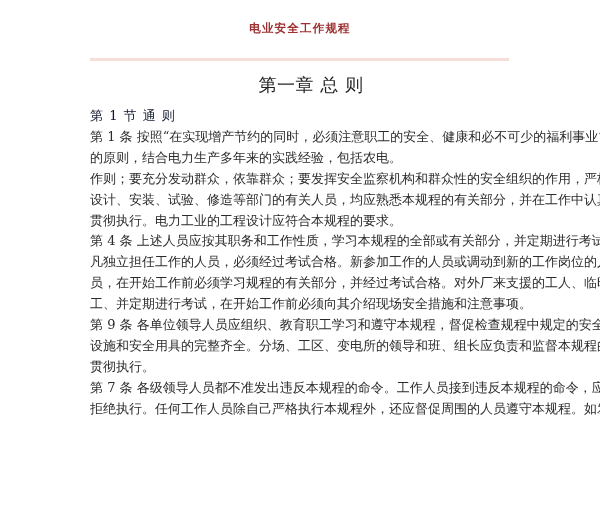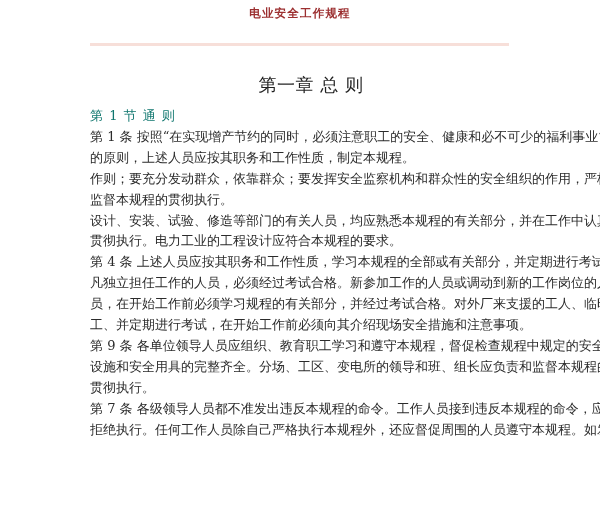--- a/index.html
+++ b/index.html
@@ -20,21 +20,21 @@
   .page {
     width: 600px;
     height: 510px;
     position: relative;
     background: #ffffff;
   }
 
   
   .doc-header {
     position: absolute;
-    top: 0;
+    top: 15px;
     left: 0;
     width: 600px;
     height: 48px;
   }
   .doc-header-title {
     position: absolute;
     top: 6px;
     left: 0;
     width: 600px;
     text-align: center;
@@ -84,44 +84,43 @@
     font-size: 13px;
     line-height: 20.9px;
     color: #2b2b2b;
     white-space: nowrap;
     letter-spacing: 0px;
   }
   .section-head {
     font-family: "DejaVu Serif", "Liberation Serif", serif;
     font-size: 13px;
     line-height: 20.9px;
-    color: #0f766e;
+    color: #0f172a;
     white-space: nowrap;
     letter-spacing: 1px;
   }
 </style>
 </head>
 <body>
 
 <div class="page">
 
   <div class="doc-header">
     <div class="doc-header-title">电业安全工作规程</div>
     <div class="doc-header-rule"></div>
   </div>
 
   <div class="chapter-title">第一章  总  则</div>
 
   <div class="body-block">
     <div class="section-head">第 1 节  通  则</div>
     <div id="body-lines">
         <div class="text-line">第 1 条  按照“在实现增产节约的同时，必须注意职工的安全、健康和必不可少的福利事业”</div>
-        <div class="text-line">的原则，上述人员应按其职务和工作性质，制定本规程。</div>
+        <div class="text-line">的原则，结合电力生产多年来的实践经验，包括农电。</div>
         <div class="text-line">作则；要充分发动群众，依靠群众；要发挥安全监察机构和群众性的安全组织的作用，严格</div>
-        <div class="text-line">监督本规程的贯彻执行。</div>
         <div class="text-line">设计、安装、试验、修造等部门的有关人员，均应熟悉本规程的有关部分，并在工作中认真</div>
         <div class="text-line">贯彻执行。电力工业的工程设计应符合本规程的要求。</div>
         <div class="text-line">第 4 条  上述人员应按其职务和工作性质，学习本规程的全部或有关部分，并定期进行考试。</div>
         <div class="text-line">凡独立担任工作的人员，必须经过考试合格。新参加工作的人员或调动到新的工作岗位的人</div>
         <div class="text-line">员，在开始工作前必须学习规程的有关部分，并经过考试合格。对外厂来支援的工人、临时</div>
         <div class="text-line">工、并定期进行考试，在开始工作前必须向其介绍现场安全措施和注意事项。</div>
         <div class="text-line">第 9 条  各单位领导人员应组织、教育职工学习和遵守本规程，督促检查规程中规定的安全</div>
         <div class="text-line">设施和安全用具的完整齐全。分场、工区、变电所的领导和班、组长应负责和监督本规程的</div>
         <div class="text-line">贯彻执行。</div>
         <div class="text-line">第 7 条  各级领导人员都不准发出违反本规程的命令。工作人员接到违反本规程的命令，应</div>

